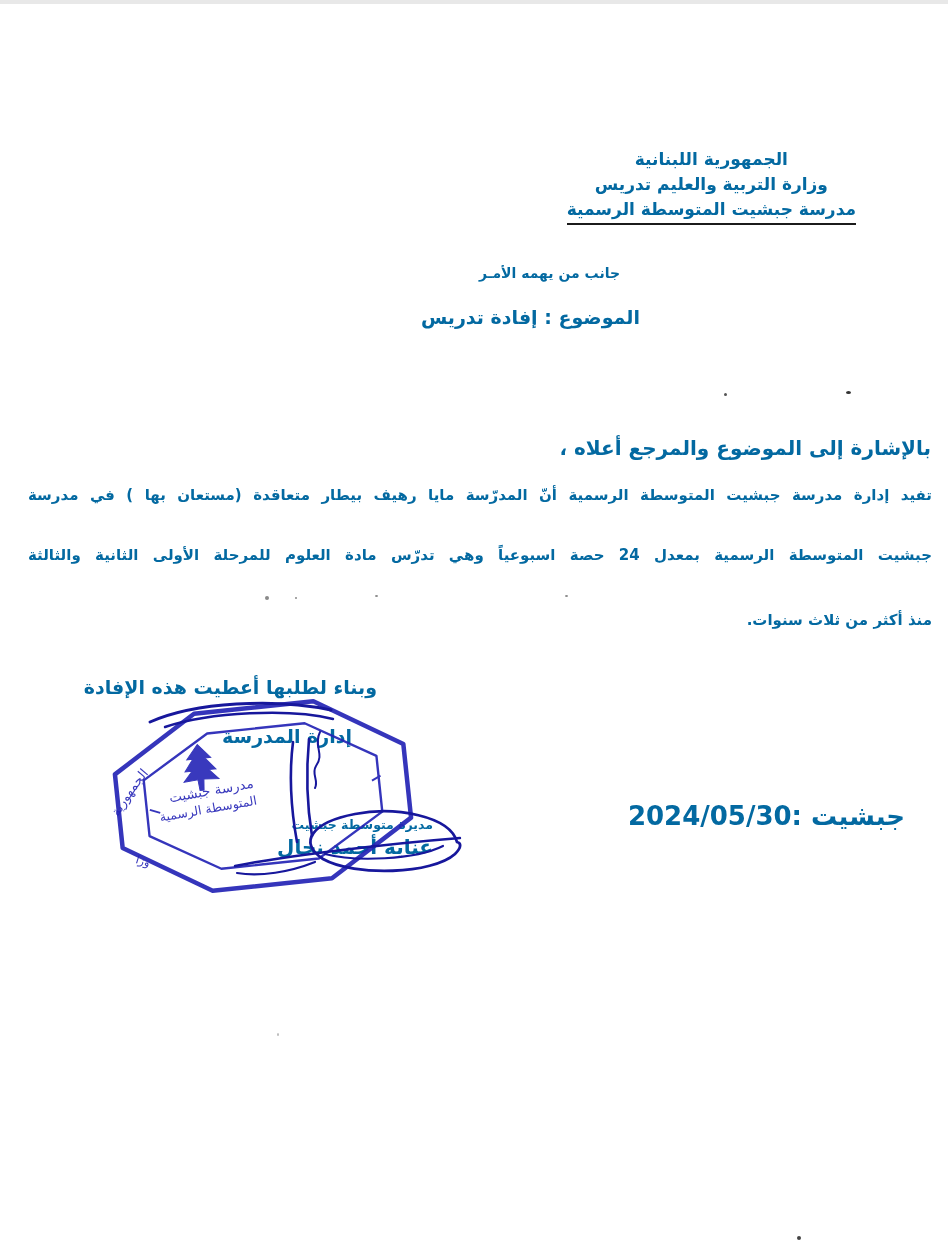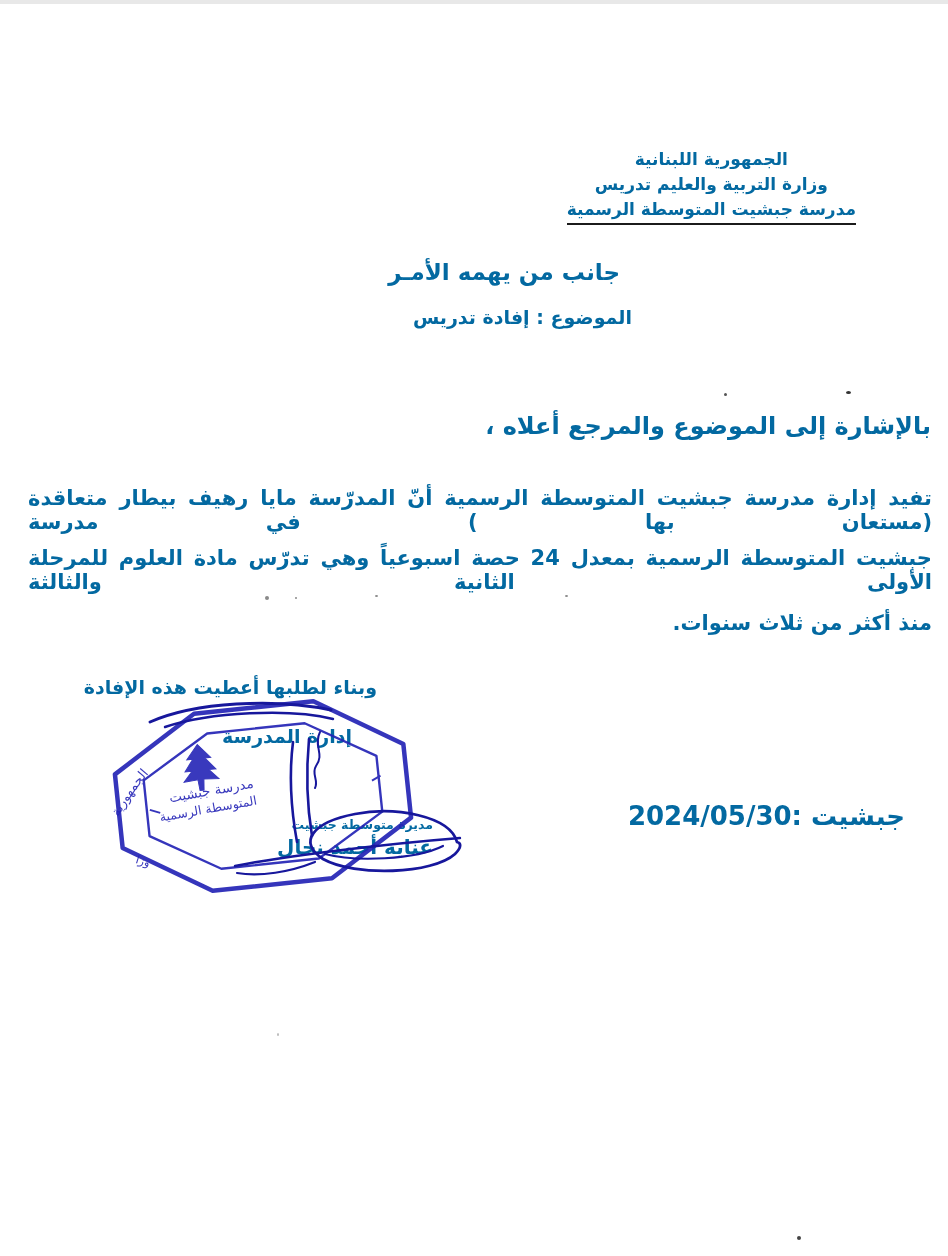--- a/index.html
+++ b/index.html
@@ -23,25 +23,25 @@
     line-height:25px;
     white-space:nowrap;
   }
   .letterhead .school {
     display:inline-block;
     border-bottom:2.5px solid #1b1b1b;
     padding-bottom:1px;
     text-align:right;
   }
   
-  .addressee { top:255px; right:328px; font-size:23px; font-weight:700; white-space:nowrap; }
-  .subject   { top:302px; right:316px; font-size:19px; font-weight:700; white-space:nowrap; }
+  .addressee { top:261px; right:328px; font-size:14px; font-weight:700; white-space:nowrap; }
+  .subject   { top:302px; right:308px; font-size:19px; font-weight:700; white-space:nowrap; }
   
-  .reference { top:408px; right:17px; font-size:24px; font-weight:700; white-space:nowrap; }
-  .bodyline  { left:28px; right:16px; font-size:21px; font-weight:700; }
+  .reference { top:432px; right:17px; font-size:20px; font-weight:700; white-space:nowrap; }
+  .bodyline  { left:28px; right:16px; font-size:15px; font-weight:700; }
   .just      { text-align:justify; text-align-last:justify; }
   .b1 { top:482px; }
   .b2 { top:542px; }
   .b3 { top:607px; }
   .closing { top:672px; right:571px; font-size:19px; font-weight:700; white-space:nowrap; }
   .adminlabel { top:721px; right:596px; font-size:19px; font-weight:700; white-space:nowrap; }
   .dateline { top:797px; right:43px; font-size:26px; font-weight:700; white-space:nowrap;
               font-family:"DejaVu Sans", sans-serif; }
   .sigblock { top:811px; right:515px; text-align:right; }
   .sigtitle { font-size:12.5px; font-weight:700; line-height:20px; white-space:nowrap; }

